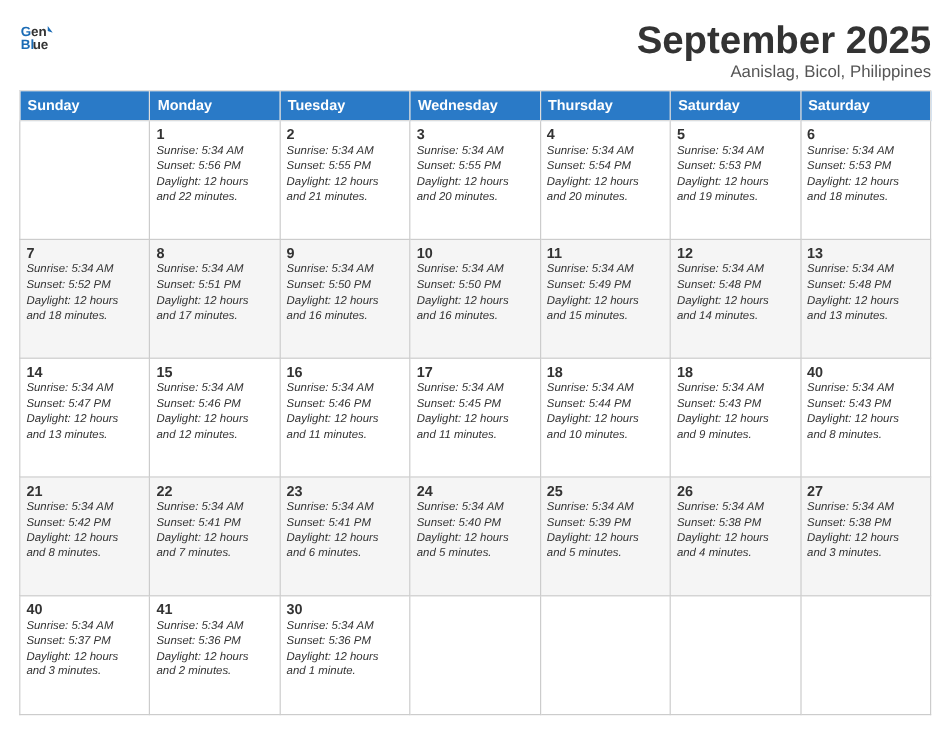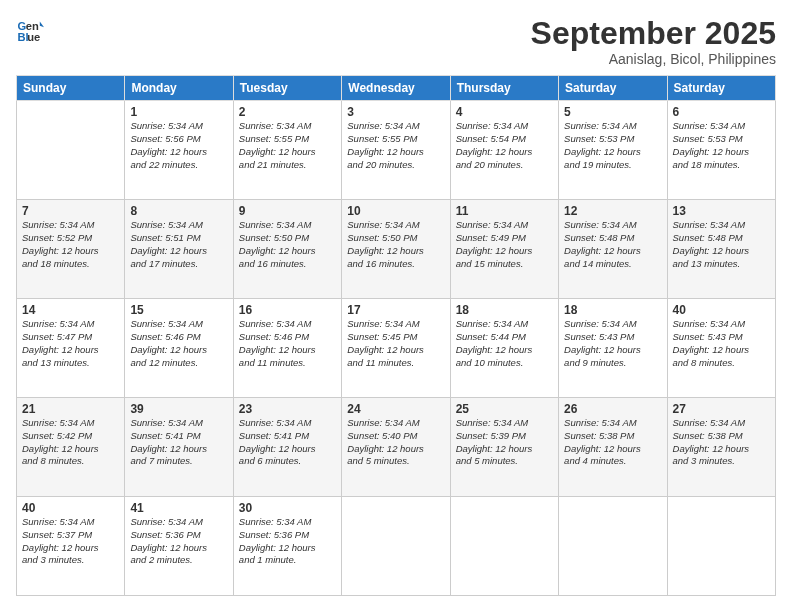--- a/index.html
+++ b/index.html
@@ -215,21 +215,21 @@
         <span class="day-num">40</span>
         <div class="day-info">Sunrise: 5:34 AM<br>Sunset: 5:43 PM<br>Daylight: 12 hours<br>and 8 minutes.</div>
       </td>
         </tr>
         <tr>
           <td>
         <span class="day-num">21</span>
         <div class="day-info">Sunrise: 5:34 AM<br>Sunset: 5:42 PM<br>Daylight: 12 hours<br>and 8 minutes.</div>
       </td>
           <td>
-        <span class="day-num">39</span>
+        <span class="day-num">22</span>
         <div class="day-info">Sunrise: 5:34 AM<br>Sunset: 5:41 PM<br>Daylight: 12 hours<br>and 7 minutes.</div>
       </td>
           <td>
         <span class="day-num">23</span>
         <div class="day-info">Sunrise: 5:34 AM<br>Sunset: 5:41 PM<br>Daylight: 12 hours<br>and 6 minutes.</div>
       </td>
           <td>
         <span class="day-num">24</span>
         <div class="day-info">Sunrise: 5:34 AM<br>Sunset: 5:40 PM<br>Daylight: 12 hours<br>and 5 minutes.</div>
       </td>

